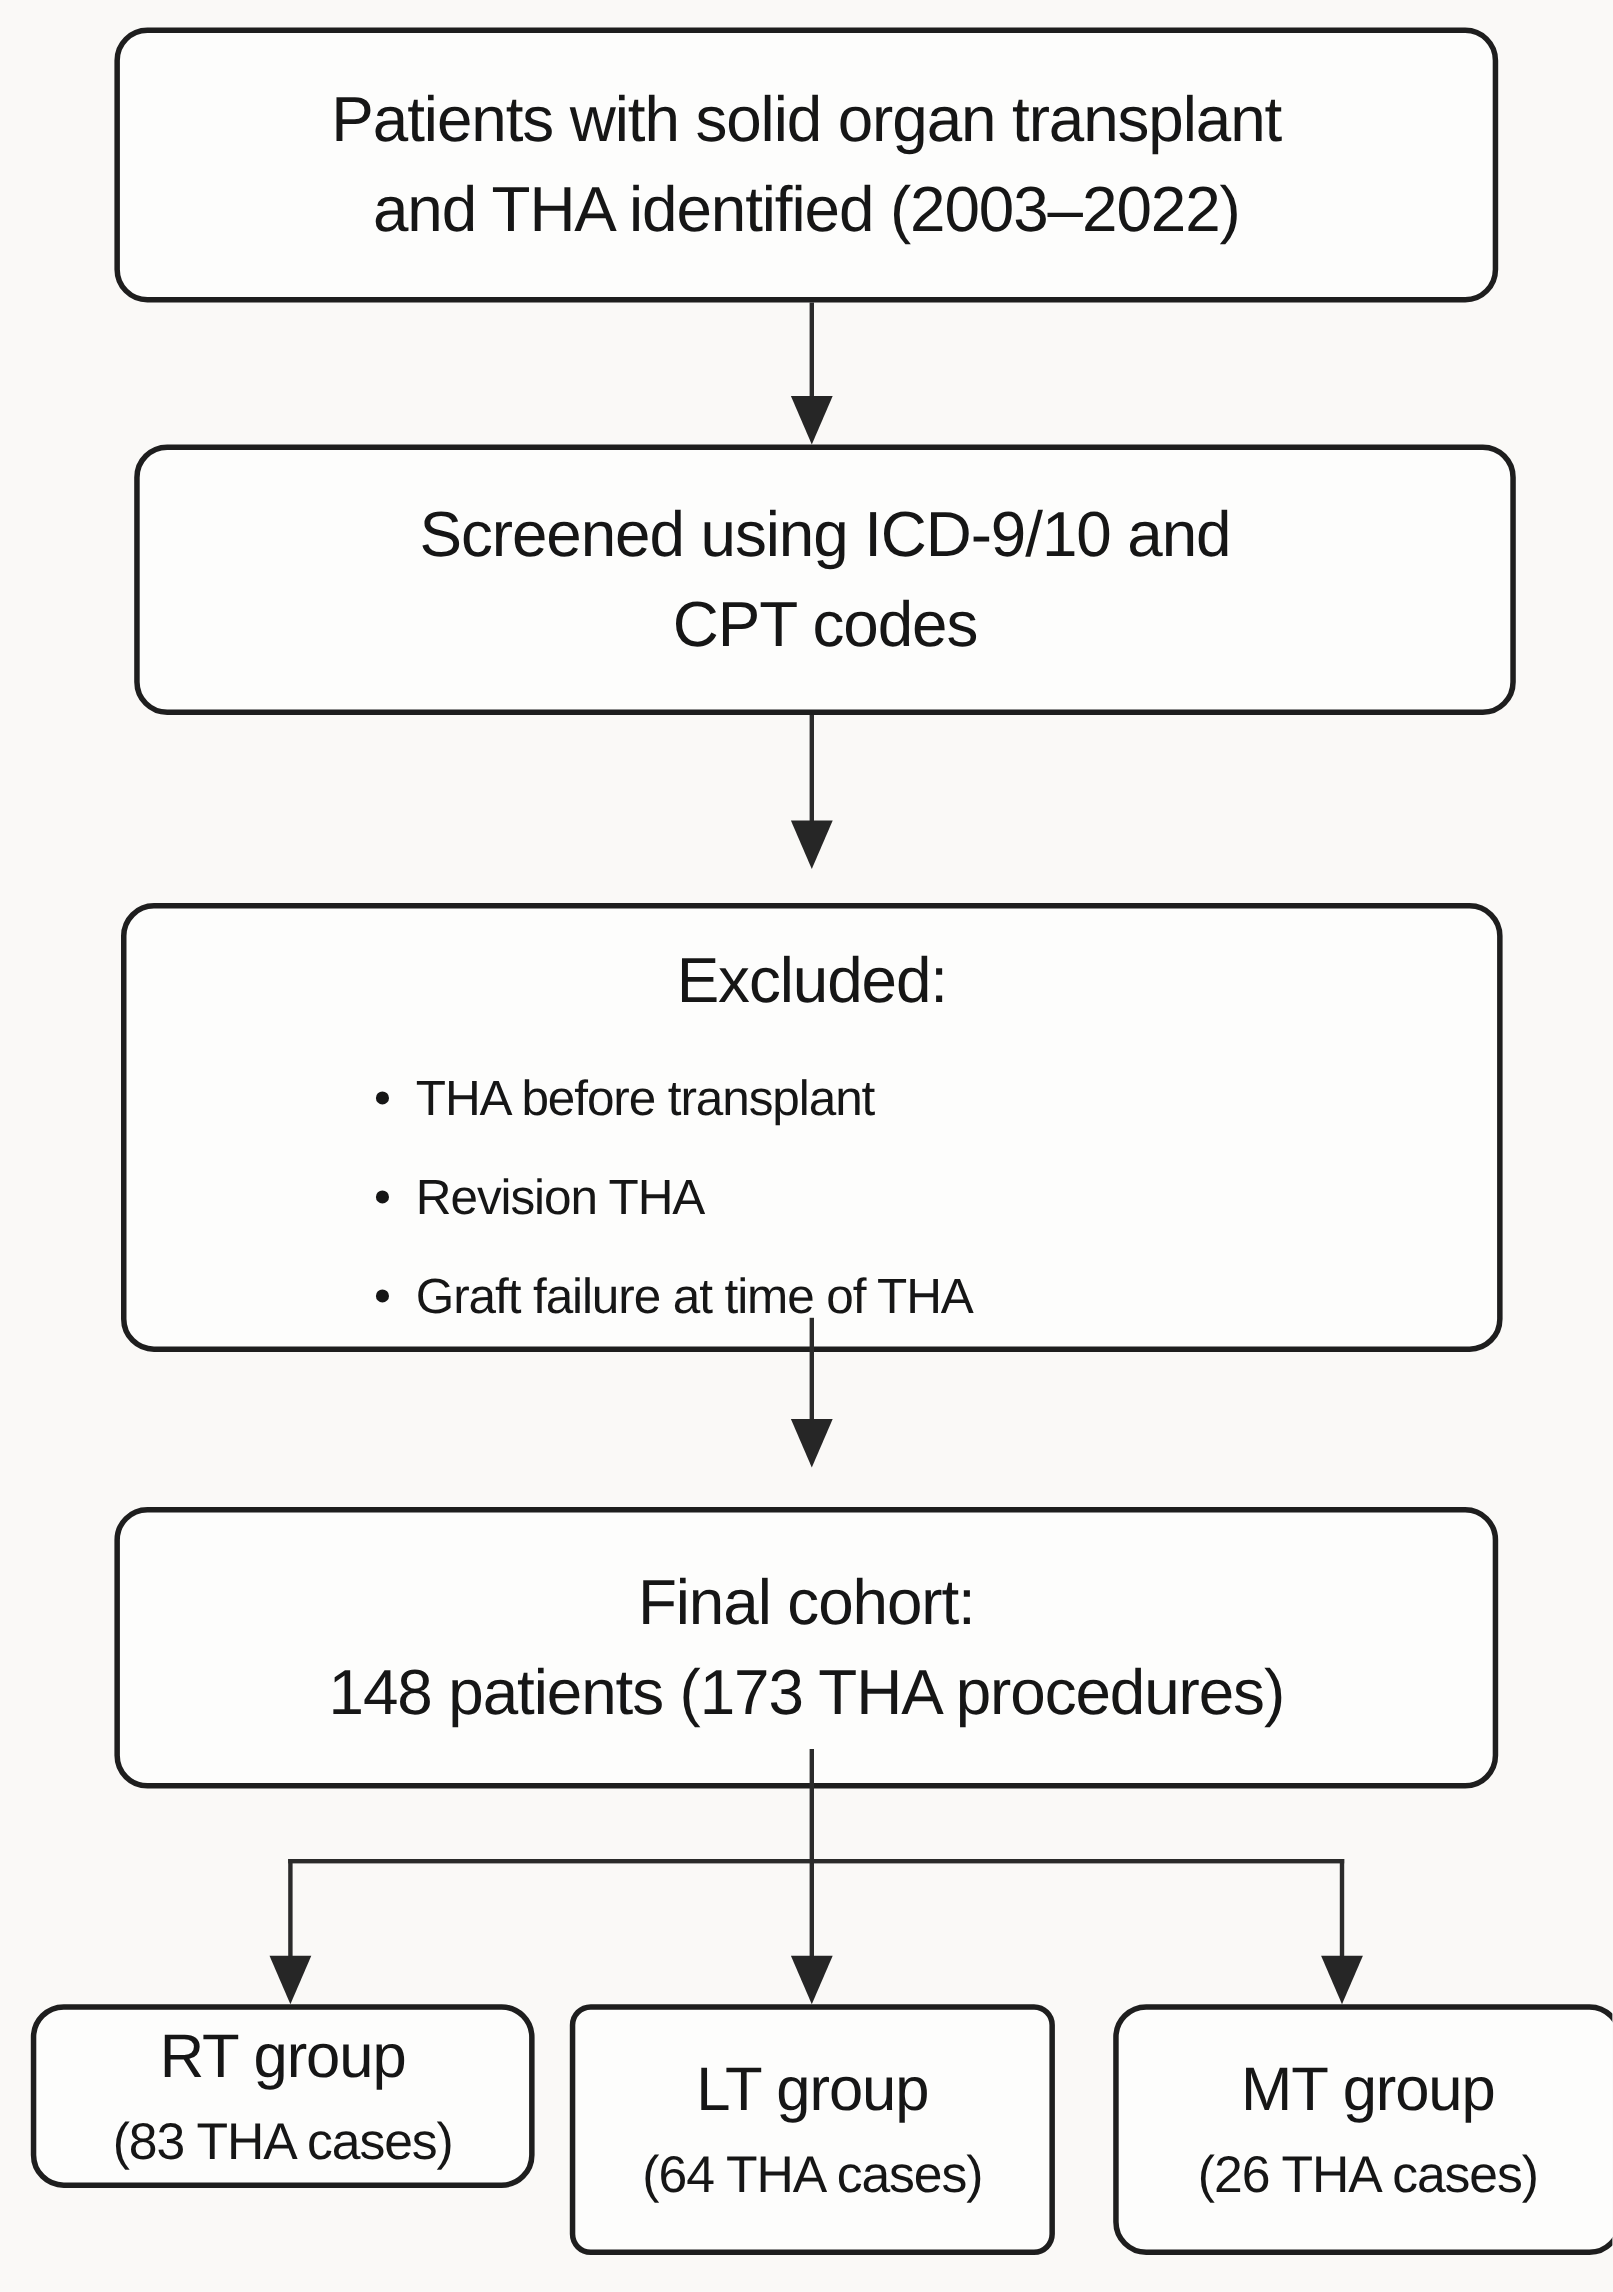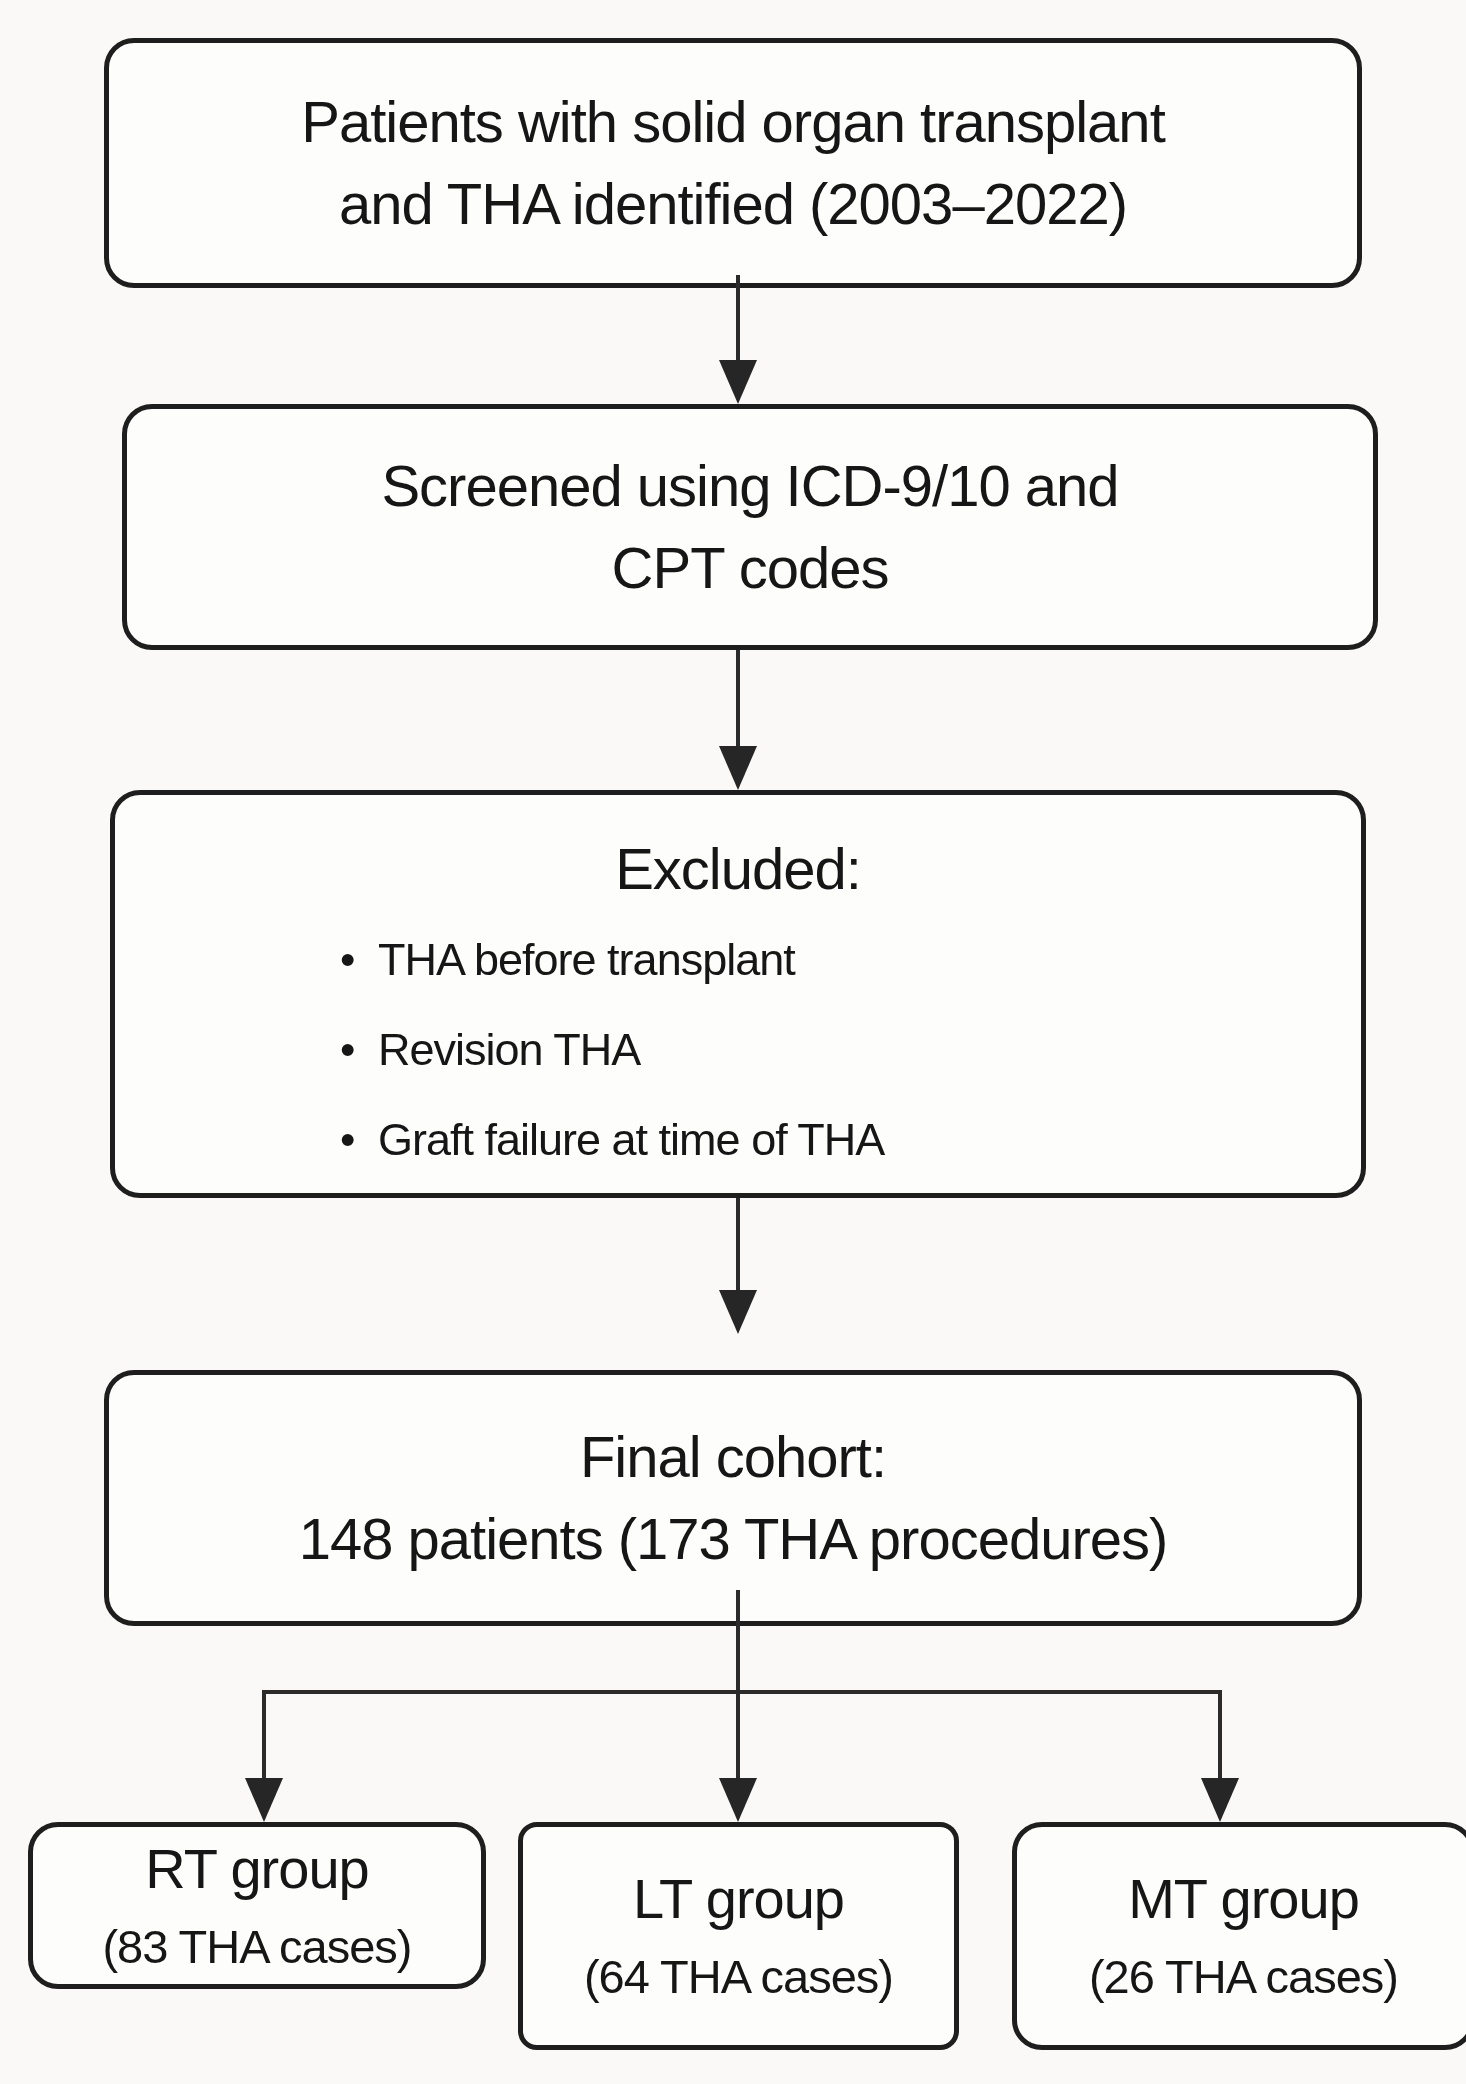--- a/index.html
+++ b/index.html
@@ -29,23 +29,24 @@
     text-align: center;
   }
   .bline {
     font-size: 58px;
     line-height: 82px;
     letter-spacing: -1px;
     white-space: nowrap;
   }
   
   .fbox.excluded {
-    justify-content: center;
+    justify-content: space-between;
     align-items: stretch;
     padding-top: 26px;
+    margin-top: 31px;
   }
   .excl-title {
     font-size: 58px;
     line-height: 80px;
     letter-spacing: -1px;
     text-align: center;
   }
   .bullet-list {
     margin-left: 225px;
     margin-top: 6px;
@@ -98,21 +99,21 @@
     border-left: 19px solid transparent;
     border-right: 19px solid transparent;
     border-top: 44px solid #262626;
   }
 </style>
 </head>
 <body>
 
 <div class="canvas">
 
-  <div class="fbox" style="left:104px; top:38px; width:1258px; height:250px;">
+  <div class="fbox" style="left:104px; top:25px; width:1258px; height:250px;">
     <div class="bline">Patients with solid organ transplant</div>
     <div class="bline">and THA identified (2003–2022)</div>
   </div>
 
   <div class="vline" style="left:736px; top:275px; height:90px;"></div>
   <div class="ahead" style="left:719px; top:360px;"></div>
 
   <div class="fbox" style="left:110px; top:404px; width:1256px; height:246px;margin-left:12px;">
     <div class="bline">Screened using ICD-9/10 and</div>
     <div class="bline">CPT codes</div>

